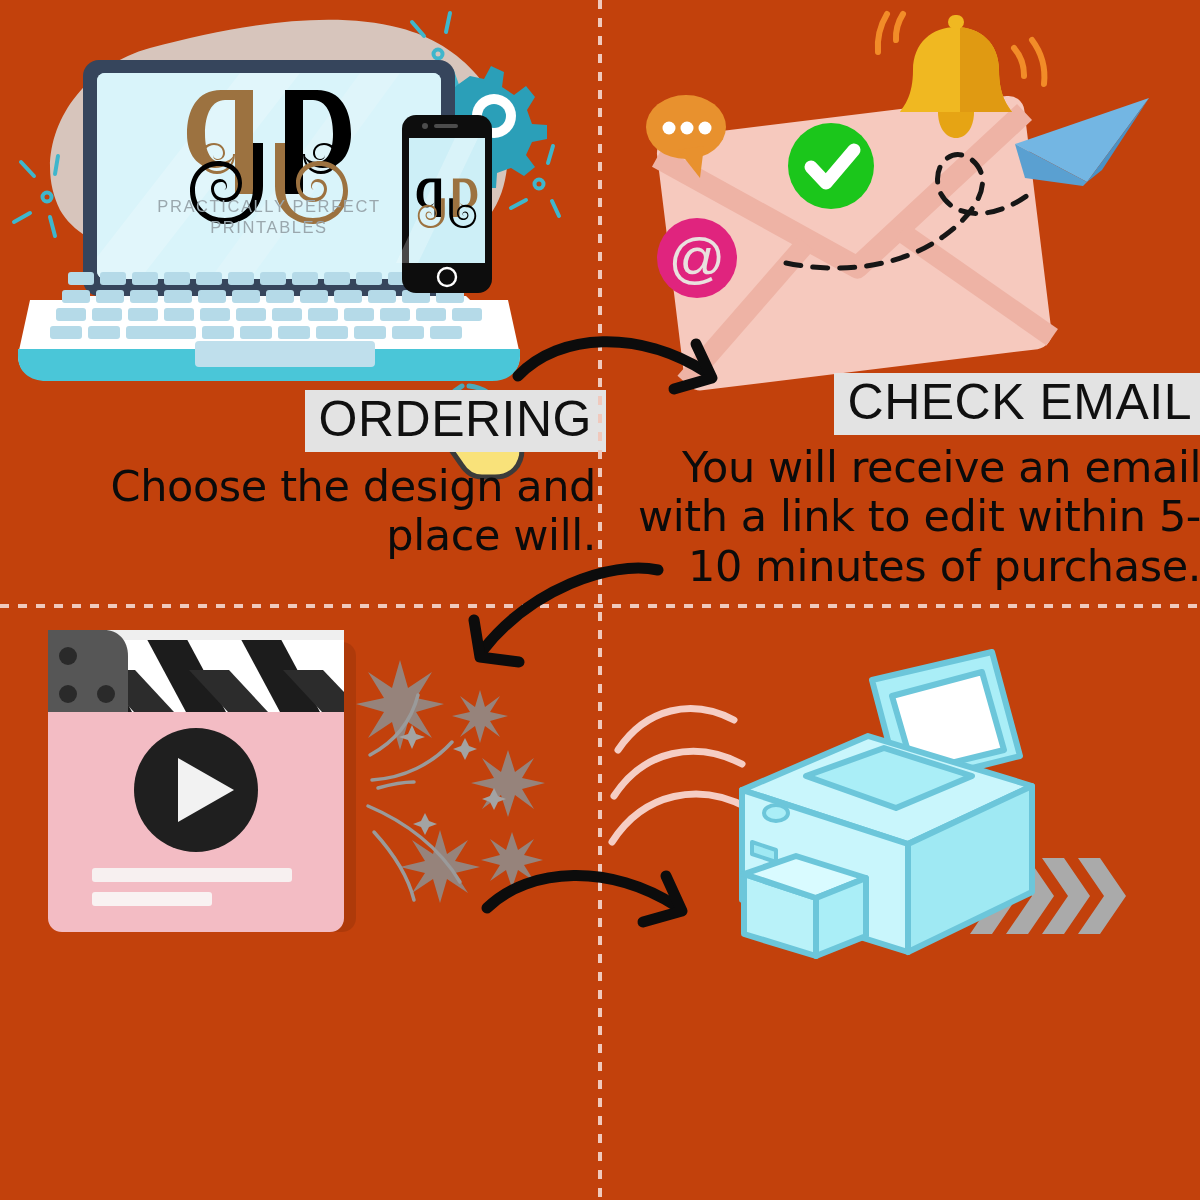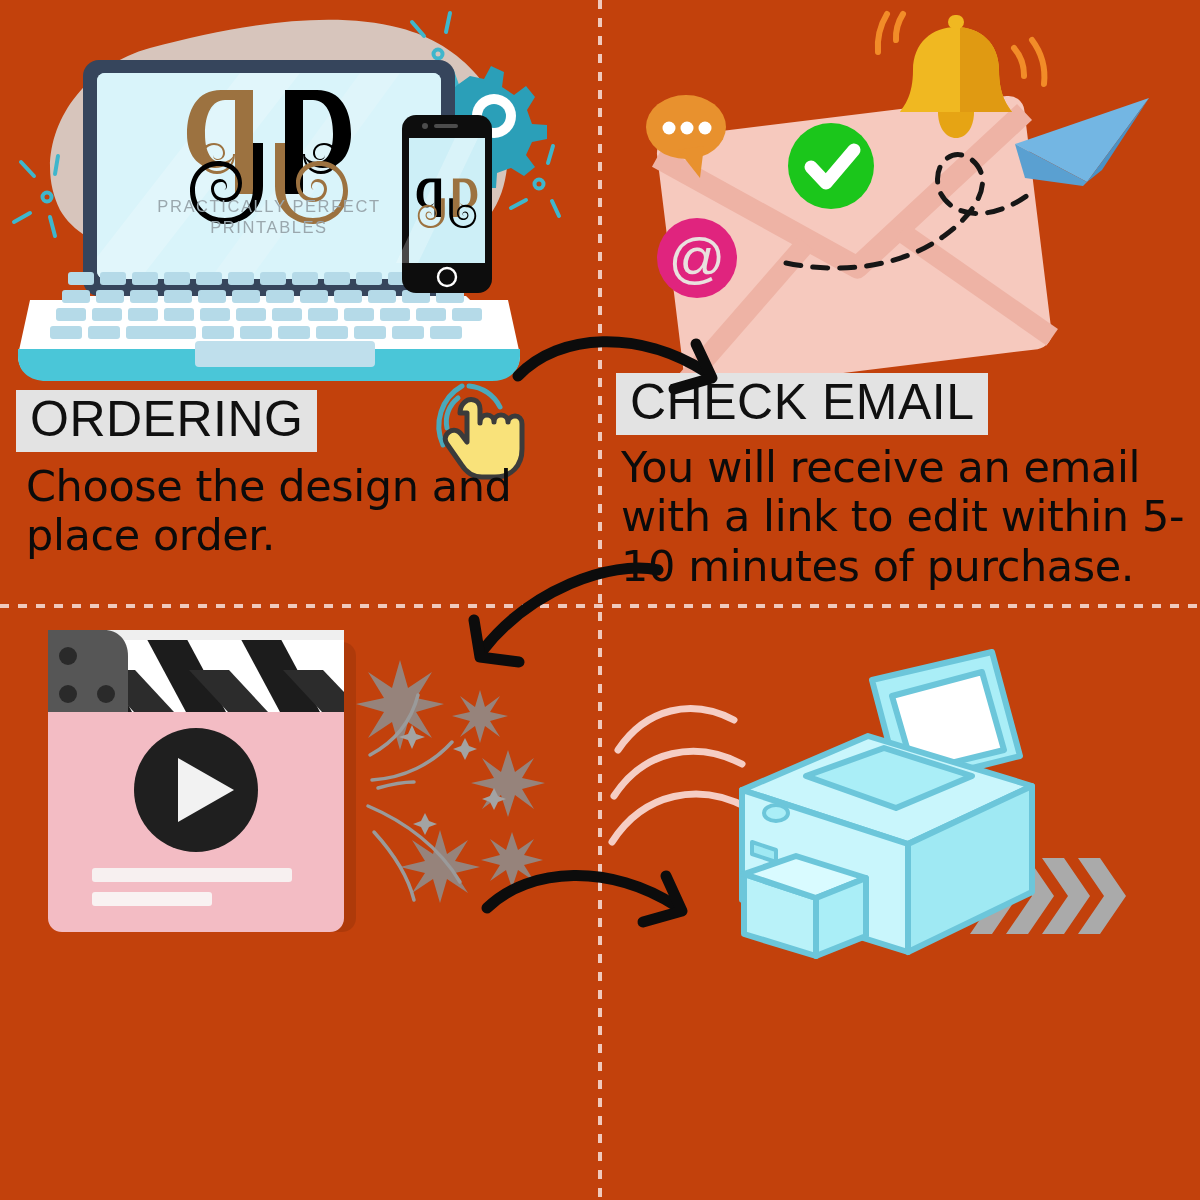--- a/index.html
+++ b/index.html
@@ -24,21 +24,21 @@
   
   .quad{position:absolute;width:600px;height:600px;}
   .q1{left:0;top:0}
   .q2{left:600px;top:0}
   .q3{left:0;top:600px}
   .q4{left:600px;top:600px}
 
   .art{position:absolute;left:0;top:0;width:600px;height:600px;}
 
   
-  .caption{position:absolute;left:16px;width:600px;text-align:left;}
+  .caption{position:absolute;left:6px;width:600px;text-align:right;}
   .step-title{
     display:inline-block;
     background:#e3e3e3;
     color:#101010;
     font-family:"Liberation Sans", sans-serif;
     font-weight:400;
     letter-spacing:.5px;
     line-height:1.05;
     padding:3px 14px 6px 14px;
     white-space:nowrap;
@@ -238,21 +238,21 @@
                  C494 418 497 415 501 415 C505 415 508 418 508 422
                  C508 419 511 416 515 416 C519 416 522 419 522 424
                  L522 449 C522 466 511 477 495 477 L482 477
                  C473 477 466 472 461 464 L447 444 C444 440 445 435 449 432
                  C453 429 458 430 461 434 L467 442 L467 413 Z" fill="#f9e27a" stroke="#3b3b3b" stroke-width="5" stroke-linejoin="round"></path>
       </g>
     </svg>
 
     <div class="caption cap1">
       <div class="step-title">ORDERING</div>
-      <div class="step-body">Choose the design and place order.</div>
+      <div class="step-body">Choose the design and place will.</div>
     </div>
   </div>
 
   <div class="quad q2">
     <svg class="art" viewBox="0 0 600 600">
 
       <g transform="rotate(-7 300 230)">
         <rect x="68" y="110" width="370" height="255" rx="16" fill="#f6c9be"></rect>
         <path d="M68 128 L253 262 L438 128" fill="none" stroke="#eeb3a5" stroke-width="22" stroke-linejoin="round"></path>
         <path d="M68 355 L205 232" fill="none" stroke="#eeb3a5" stroke-width="20"></path>

